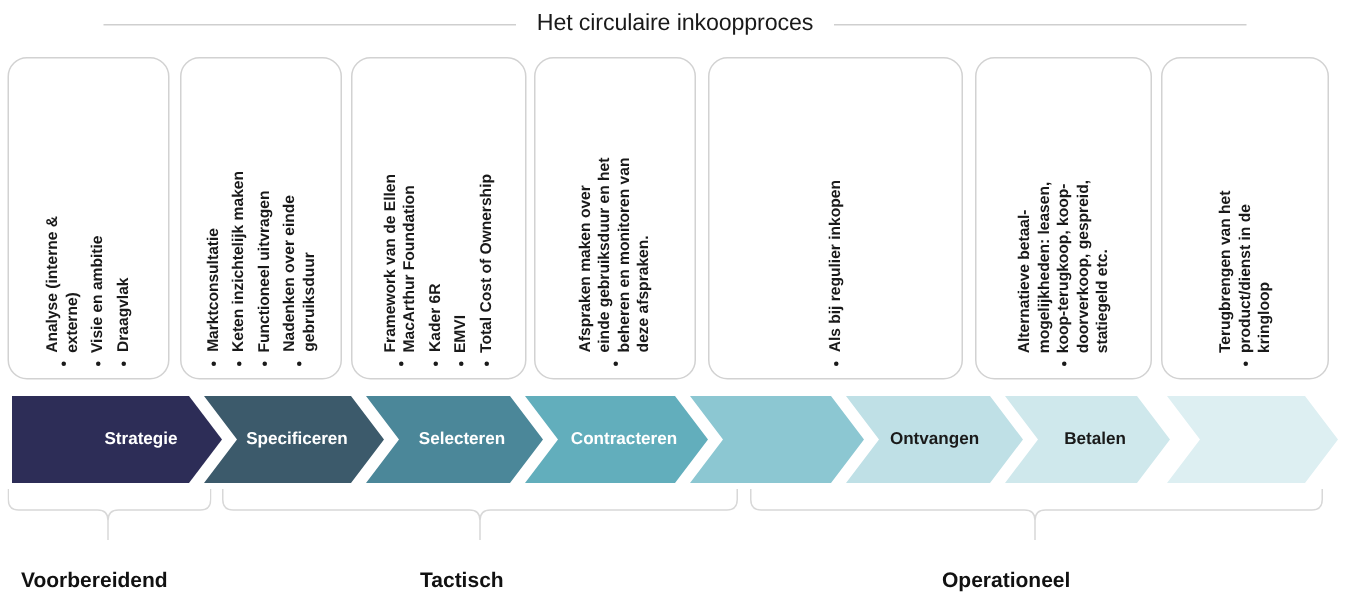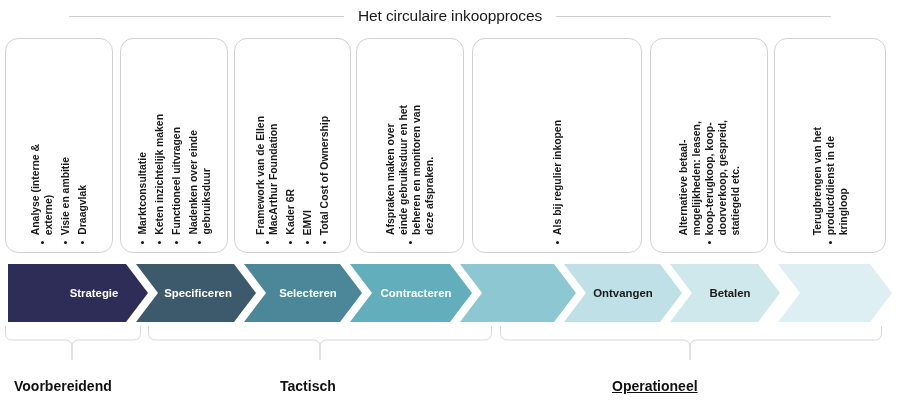--- a/index.html
+++ b/index.html
@@ -249,13 +249,13 @@
     </div>
     <div class="brace" style="left: 500px; width: 382px;">
       <svg width="382" height="38" viewBox="0 0 382 38">
         <path d="M 0.5 0 L 0.5 7 Q 0.5 14 7.5 14 L 183 14 Q 190 14 190 21 L 190 34 L 190 21 Q 190 14 197 14 L 374.5 14 Q 381.5 14 381.5 7 L 381.5 0" fill="none" stroke="#d8d8d8" stroke-width="1"></path>
       </svg>
     </div>
   </div>
 
 <div class="cat-label" style="left: 14px;">Voorbereidend</div>
 <div class="cat-label" style="left: 280px;">Tactisch</div>
-<div class="cat-label" style="left: 612px; text-decoration: underline;">Operationeel</div>
+<div class="cat-label" style="left: 628px;">Operationeel</div>
 
 </body></html>

